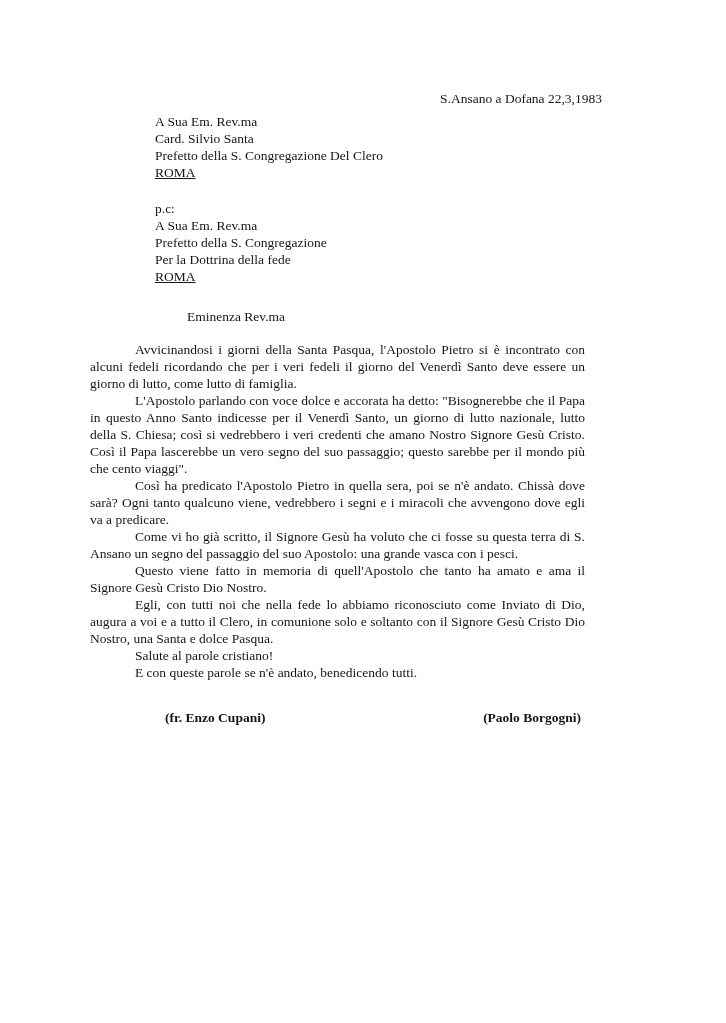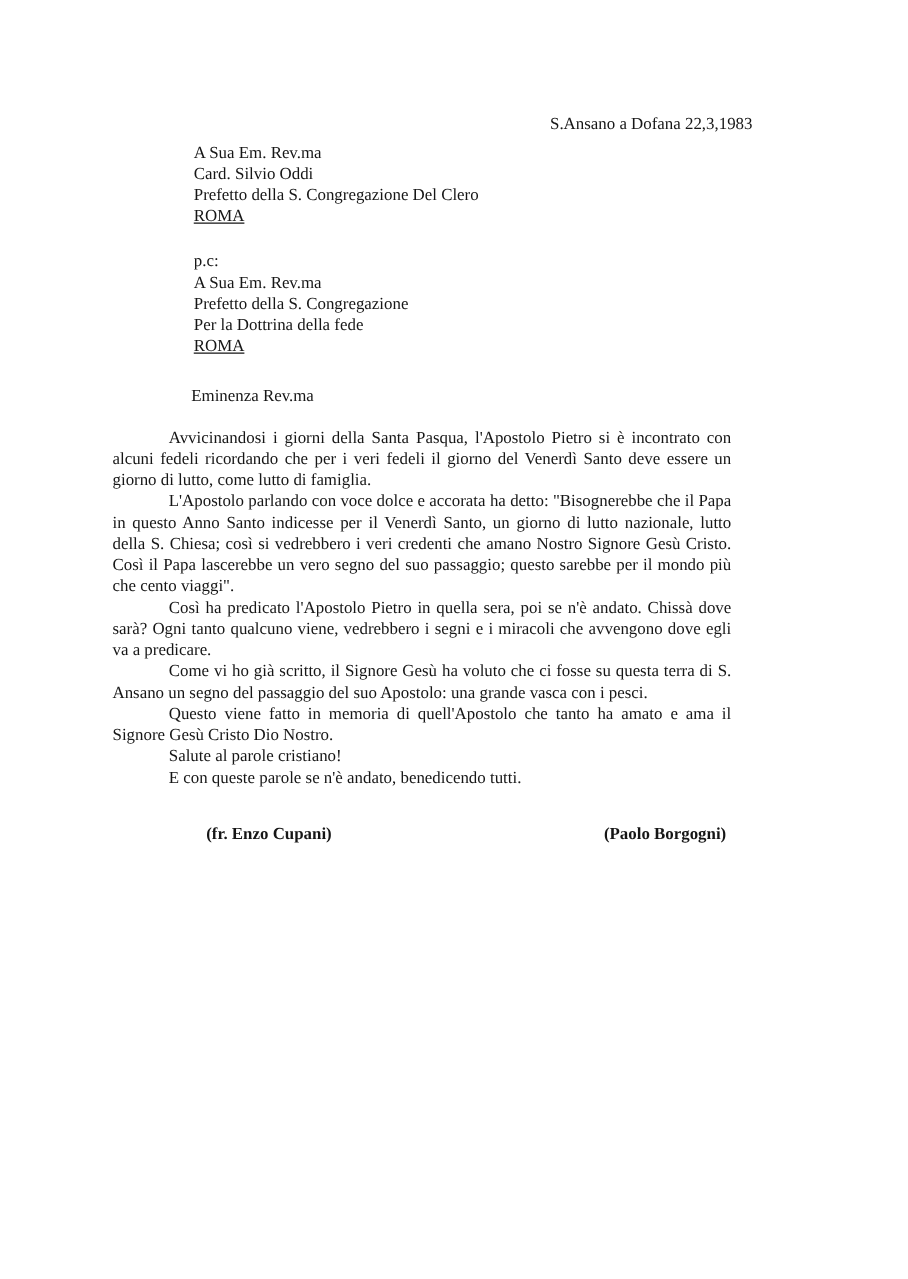--- a/index.html
+++ b/index.html
@@ -34,21 +34,21 @@
   .address div {
     white-space: nowrap;
   }
   .city {
     text-decoration: underline;
   }
   .address-cc {
     margin-top: 19px;
   }
   .salutation {
-    margin-left: 63px;
+    margin-left: 97px;
     margin-top: 23px;
   }
   .letter-body {
     margin-top: 16px;
   }
   .letter-body p {
     margin: 0;
     text-align: justify;
     text-indent: 45px;
   }
@@ -71,41 +71,42 @@
 </head>
 <body>
 
 <div class="page">
   <div class="content">
 
     <div class="date-line">S.Ansano a Dofana 22,3,1983</div>
 
     <div class="address">
       <div>A Sua Em. Rev.ma</div>
-      <div>Card. Silvio Oddi</div>
+      <div>Card. Silvio Santa</div>
       <div>Prefetto della S. Congregazione Del Clero</div>
       <div class="city">ROMA</div>
     </div>
 
     <div class="address address-cc">
       <div>p.c:</div>
       <div>A Sua Em. Rev.ma</div>
       <div>Prefetto della S. Congregazione</div>
       <div>Per la Dottrina della fede</div>
       <div class="city">ROMA</div>
     </div>
 
     <div class="salutation">Eminenza Rev.ma</div>
 
     <div class="letter-body">
       <p>Avvicinandosi i giorni della Santa Pasqua, l'Apostolo Pietro si è incontrato con alcuni fedeli ricordando che per i veri fedeli il giorno del Venerdì Santo deve essere un giorno di lutto, come lutto di famiglia.</p>
       <p>L'Apostolo parlando con voce dolce e accorata ha detto: "Bisognerebbe che il Papa in questo Anno Santo indicesse per il Venerdì Santo, un giorno di lutto nazionale, lutto della S. Chiesa; così si vedrebbero i veri credenti che amano Nostro Signore Gesù Cristo. Così il Papa lascerebbe un vero segno del suo passaggio; questo sarebbe per il mondo più che cento viaggi".</p>
       <p>Così ha predicato l'Apostolo Pietro in quella sera, poi se n'è andato. Chissà dove sarà? Ogni tanto qualcuno viene, vedrebbero i segni e i miracoli che avvengono dove egli va a predicare.</p>
       <p>Come vi ho già scritto, il Signore Gesù ha voluto che ci fosse su questa terra di S. Ansano un segno del passaggio del suo Apostolo: una grande vasca con i pesci.</p>
       <p>Questo viene fatto in memoria di quell'Apostolo che tanto ha amato e ama il Signore Gesù Cristo Dio Nostro.</p>
+      <p>Egli, con tutti noi che nella fede lo abbiamo riconosciuto come Inviato di Dio, augura a voi e a tutto il Clero, in comunione solo e soltanto con il Signore Gesù Cristo Dio Nostro, una Santa e dolce Pasqua.</p>
       <p>Salute al parole cristiano!</p>
       <p>E con queste parole se n'è andato, benedicendo tutti.</p>
     </div>
 
     <div class="signatures">
       <span class="sig-left">(fr. Enzo Cupani)</span>
       <span class="sig-right">(Paolo Borgogni)</span>
     </div>
 
   </div>

